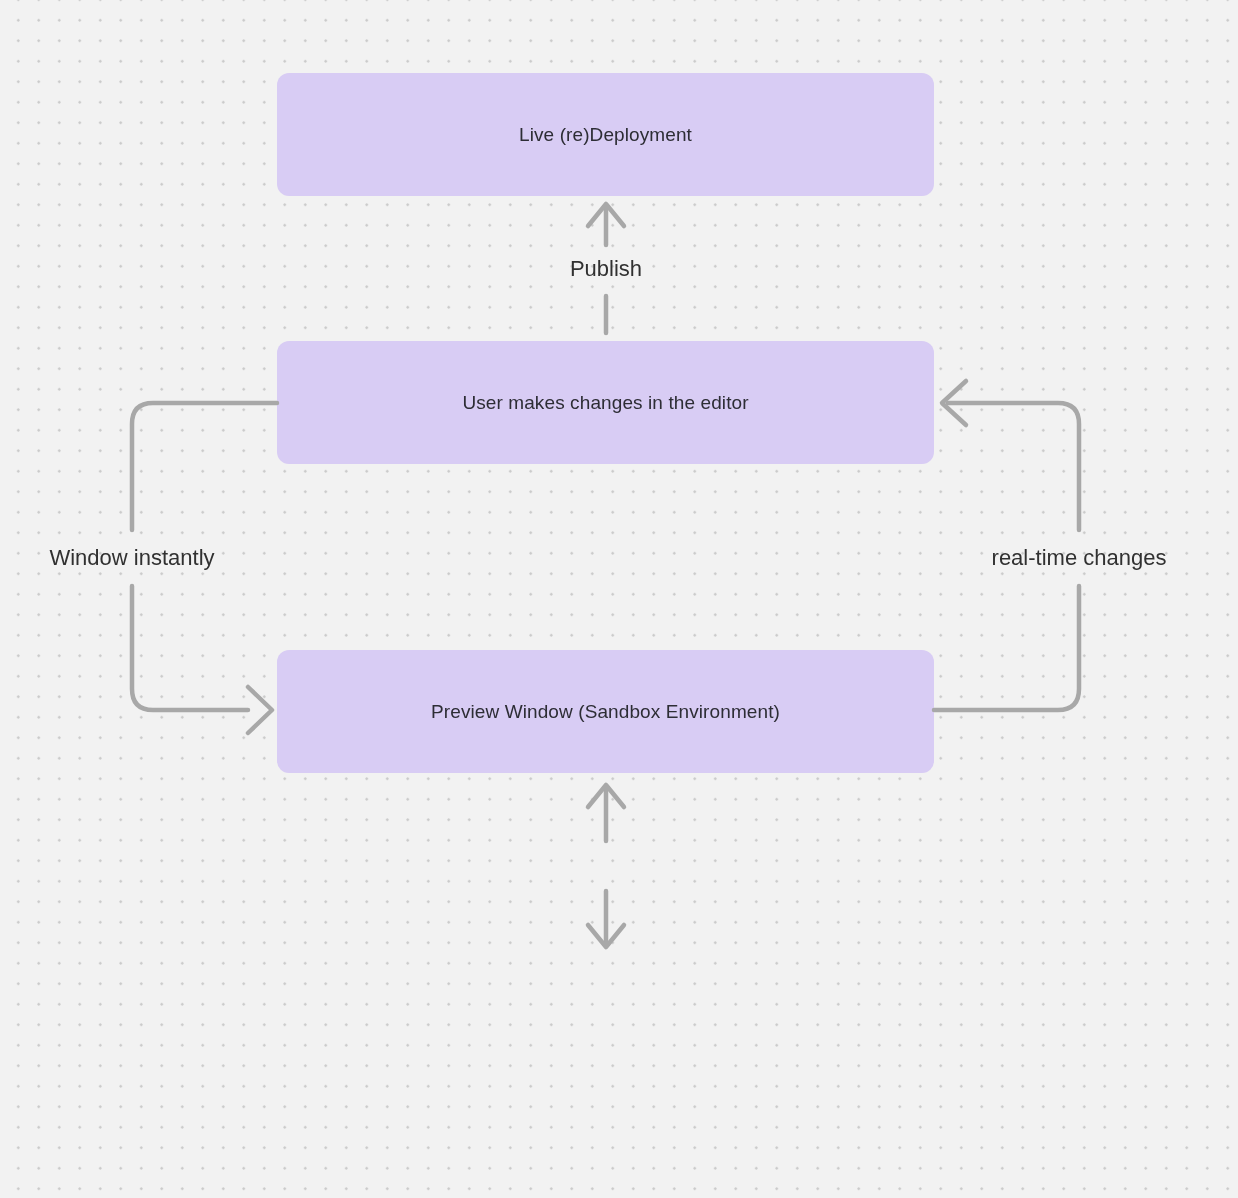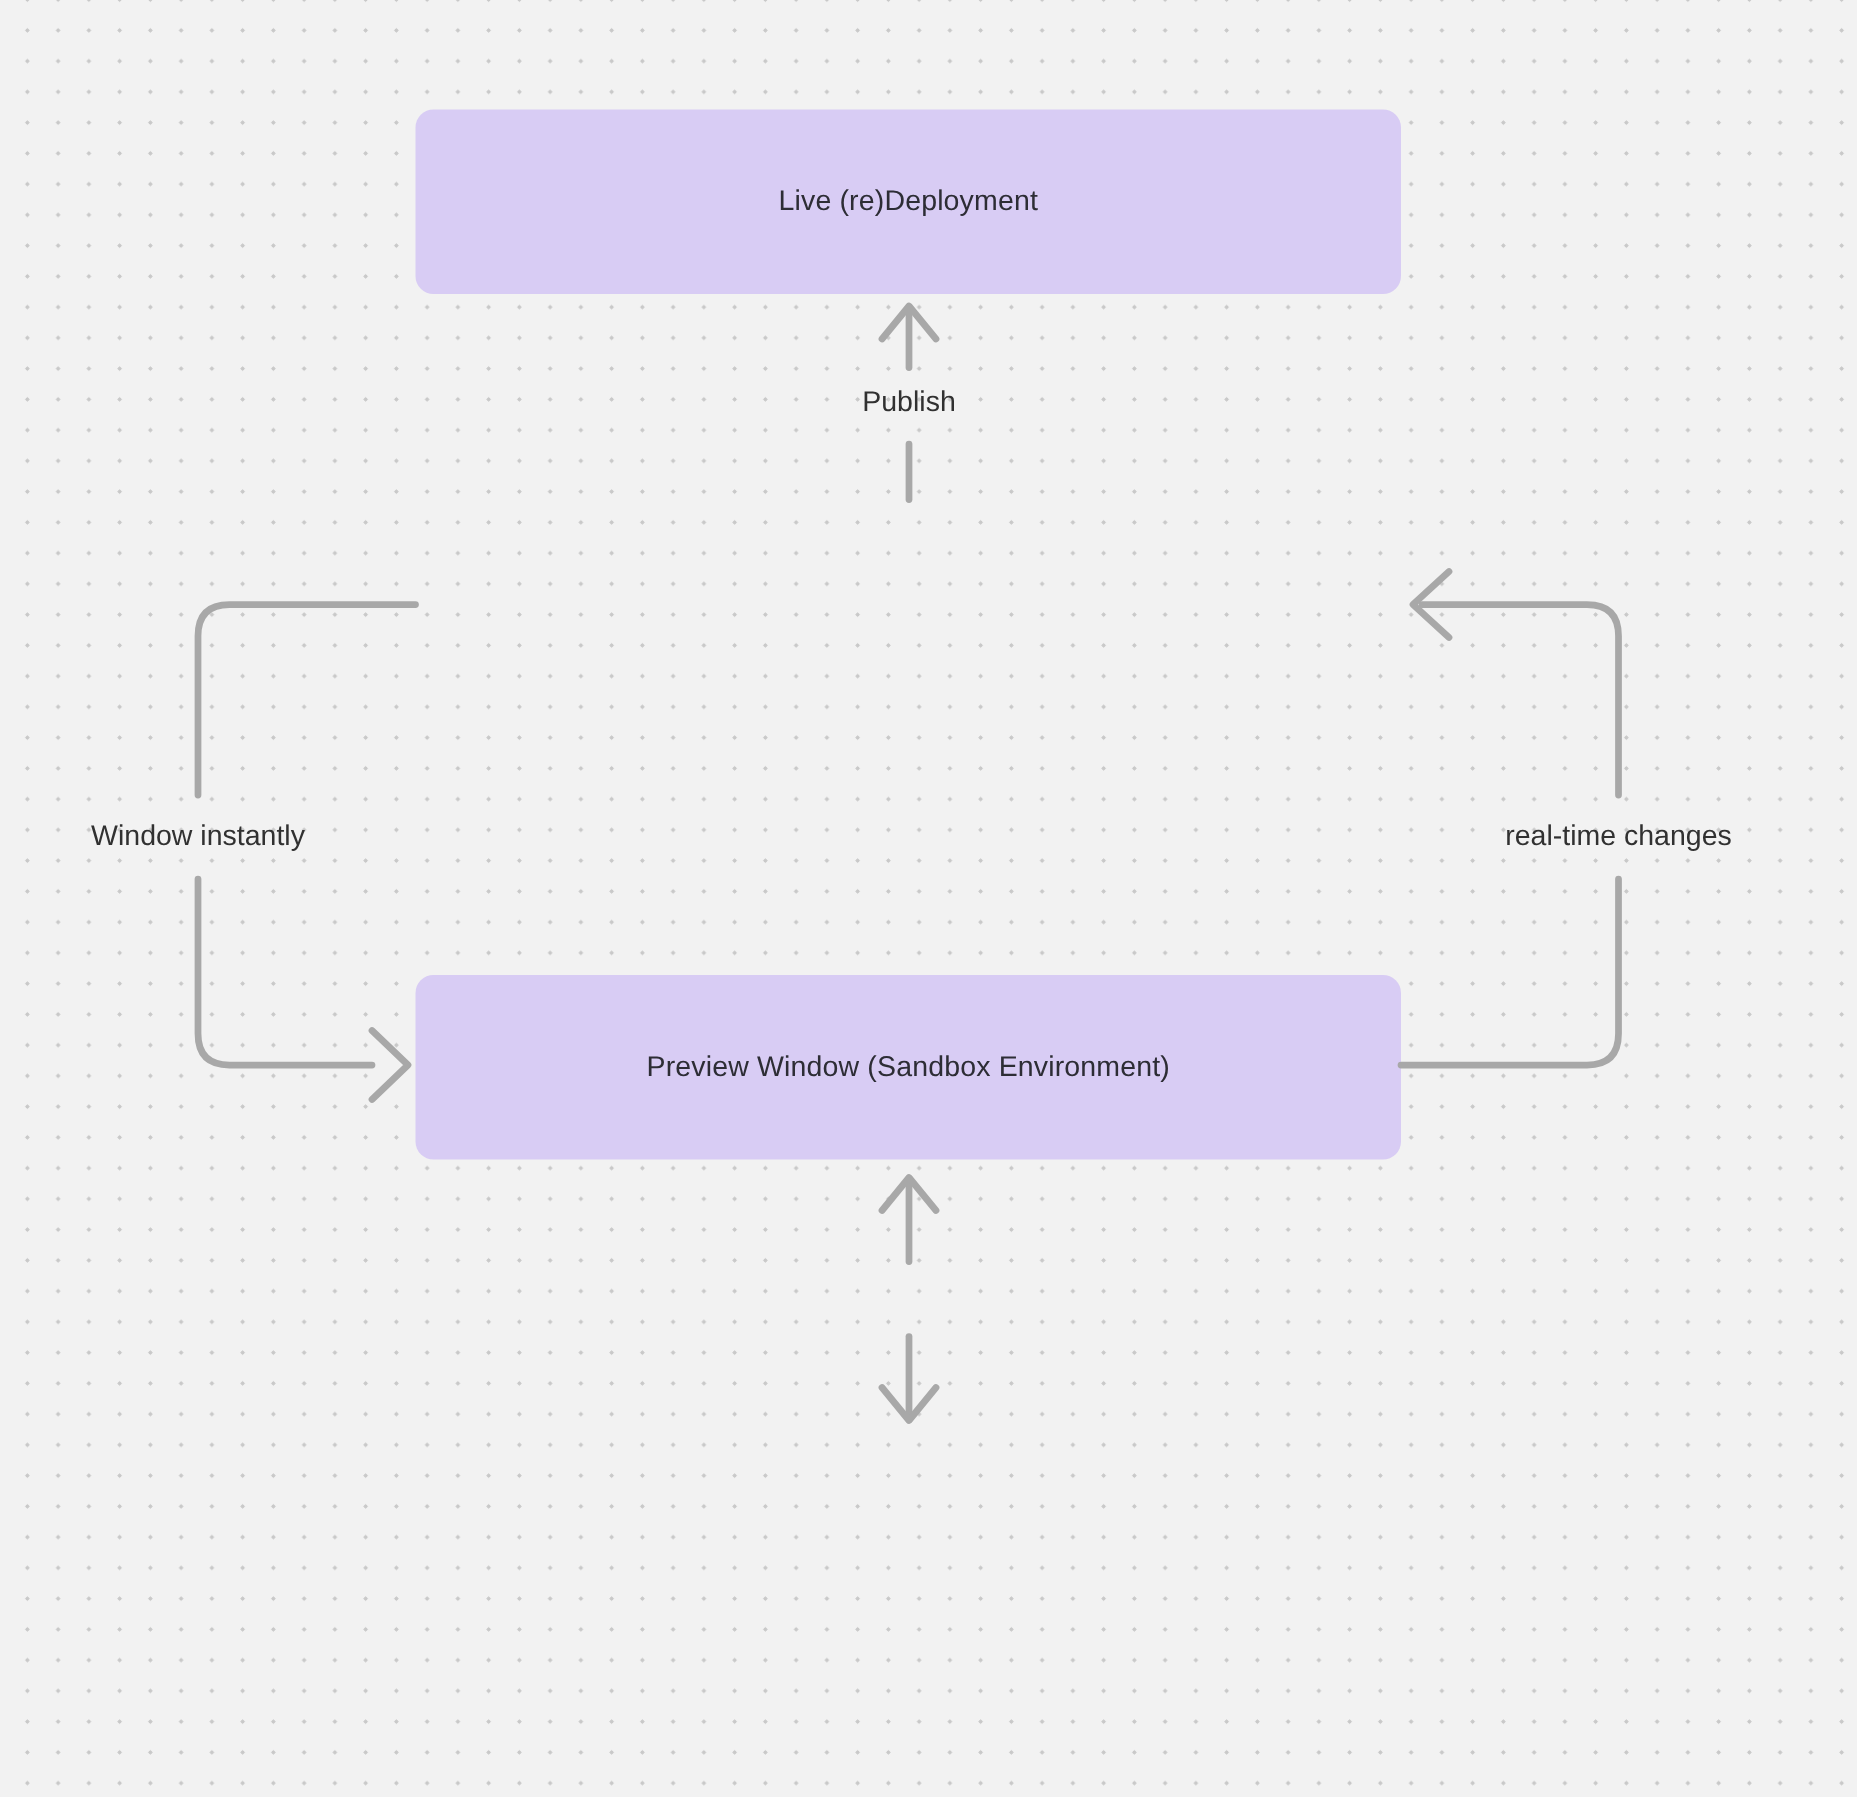--- a/index.html
+++ b/index.html
@@ -59,39 +59,42 @@
   svg.edge-layer path {
     fill: none;
     stroke: var(--arrow);
     stroke-width: 4.5;
     stroke-linecap: round;
     stroke-linejoin: round;
   }
   .edge-label {
     position: absolute;
     transform: translate(-50%, -50%);
-    font-size: 19px;
+    font-size: 22px;
     font-weight: 400;
     color: var(--label-text);
     white-space: nowrap;
   }
   #label-publish            { left: 606px;  top: 269px; }
   #label-updates-instantly  { left: 132px;  top: 558px; }
   #label-real-time-feedback { left: 1079px; top: 558px; }
   #label-spun-up            { left: 606px;  top: 866px; }
 </style>
 </head>
 <body>
 
 <div class="canvas">
 
   <div class="node" id="node-live-deployment">
     <span class="node-label">Live (re)Deployment</span>
   </div>
 
+  <div class="node" id="node-editor">
+    <span class="node-label">User makes changes in the editor</span>
+  </div>
 
   <div class="node" id="node-preview-window">
     <span class="node-label">Preview Window (Sandbox Environment)</span>
   </div>
 
 
   <svg class="edge-layer" viewBox="0 0 1238 1198" xmlns="http://www.w3.org/2000/svg">
 
     <g>
       <path d="M 606 245 L 606 206"></path>

